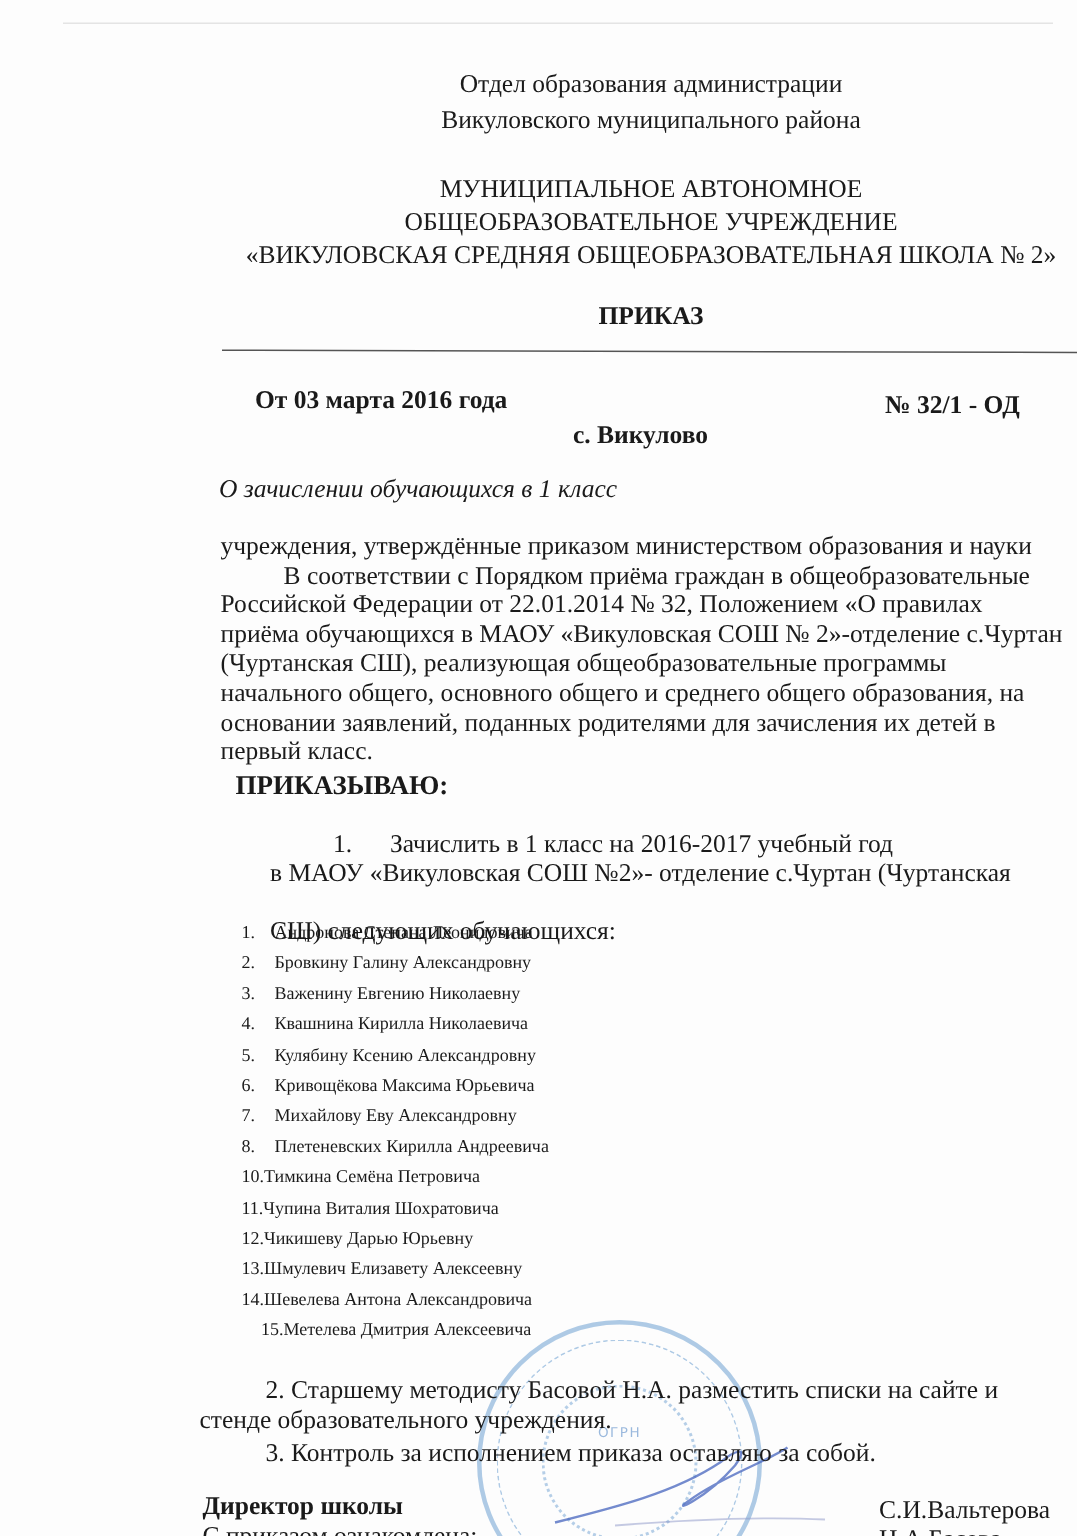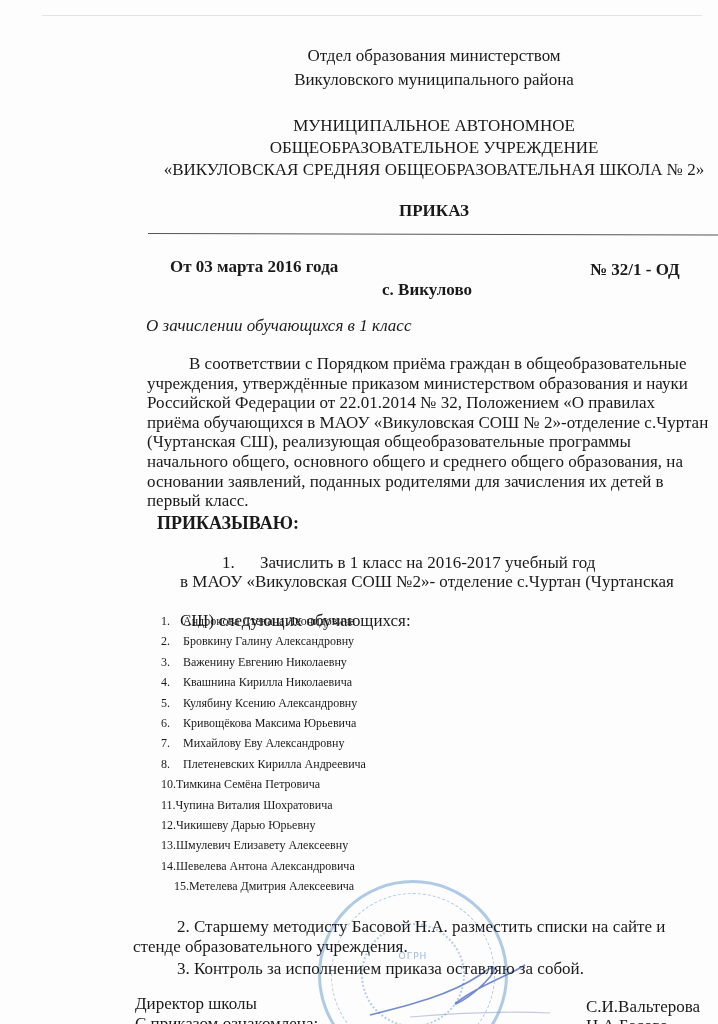--- a/index.html
+++ b/index.html
@@ -21,38 +21,38 @@
     border:3px solid rgba(110,160,210,0.55); box-sizing:border-box; }
   .stamp::before { content:""; position:absolute; inset:10px; border-radius:50%; border:1.5px dashed rgba(110,160,210,0.55); }
   .stamp::after { content:""; position:absolute; inset:40px; border-radius:50%; border:2px dotted rgba(110,160,210,0.5); }
   .stamp-text { position:absolute; left:0; right:0; top:68px; text-align:center; font-size:9px; color:rgba(90,140,200,0.6); letter-spacing:1px; font-family:"DejaVu Sans", sans-serif; }
 </style>
 </head>
 <body>
 
 <div class="faint-rule"></div>
 
-<div class="abs hdr" style="top:46px;">Отдел образования министерством</div>
+<div class="abs hdr" style="top:46px;">Отдел образования администрации</div>
 <div class="abs hdr" style="top:70px;">Викуловского муниципального района</div>
 <div class="abs hdr" style="top:116px;">МУНИЦИПАЛЬНОЕ АВТОНОМНОЕ</div>
 <div class="abs hdr" style="top:138px;">ОБЩЕОБРАЗОВАТЕЛЬНОЕ УЧРЕЖДЕНИЕ</div>
 <div class="abs hdr" style="top:160px;">«ВИКУЛОВСКАЯ СРЕДНЯЯ ОБЩЕОБРАЗОВАТЕЛЬНАЯ ШКОЛА № 2»</div>
 <div class="abs hdr bold" style="top:201px;">ПРИКАЗ</div>
 
 <div class="rule"></div>
 
 <div class="abs bold" style="left:170px; top:257px; font-size:17px;">От 03 марта 2016 года</div>
 <div class="abs bold" style="left:590px; top:260px; font-size:17px;">№ 32/1 - ОД</div>
 <div class="abs bold" style="left:382px; top:280px; font-size:17px;">с. Викулово</div>
 
 <div class="abs" style="left:146px; top:316px; font-size:17px; font-style:italic;">О зачислении обучающихся в 1 класс</div>
 
 <div class="abs body-text" style="left:147px; top:354px;">
+  <div>учреждения, утверждённые приказом министерством образования и науки</div>
   <div style="padding-left:42px;">В соответствии с Порядком приёма граждан в общеобразовательные</div>
-  <div>учреждения, утверждённые приказом министерством образования и науки</div>
   <div>Российской Федерации от 22.01.2014 № 32,  Положением «О правилах</div>
   <div>приёма обучающихся в МАОУ «Викуловская СОШ № 2»-отделение с.Чуртан</div>
   <div>(Чуртанская СШ), реализующая общеобразовательные программы</div>
   <div>начального общего, основного общего и среднего общего образования, на</div>
   <div>основании заявлений, поданных родителями для зачисления их детей в</div>
   <div>первый класс.</div>
 </div>
 
 <div class="abs bold" style="left:145px; top:513px; font-size:18px;margin-left:12px;">ПРИКАЗЫВАЮ:</div>
 
@@ -84,16 +84,16 @@
 
 <svg class="abs" style="left:350px; top:955px;" width="200" height="69">
   <path d="M20,60 C60,50 100,40 130,20 C140,12 150,8 140,22 C120,45 95,55 110,45 C130,30 160,20 175,10" fill="none" stroke="rgba(70,100,190,0.75)" stroke-width="1.6"></path>
   <path d="M60,62 C110,58 160,56 200,58" fill="none" stroke="rgba(140,150,200,0.5)" stroke-width="1.2"></path>
 </svg>
 
 <div class="abs body-text" style="left:177px; top:917px;">2. Старшему методисту Басовой     Н.А.  разместить  списки  на  сайте  и</div>
 <div class="abs body-text" style="left:133px; top:937px;">стенде образовательного учреждения.</div>
 <div class="abs body-text" style="left:177px; top:959px;">3.  Контроль за исполнением приказа оставляю за собой.</div>
 
-<div class="abs body-text" style="left:135px; top:994px;">Директор школы</div>
+<div class="abs body-text" style="left:135px; top:994px;font-weight:bold;">Директор школы</div>
 <div class="abs body-text" style="left:586px; top:997px;">С.И.Вальтерова</div>
 <div class="abs body-text" style="left:135px; top:1014px;">С приказом ознакомлена:</div>
 <div class="abs body-text" style="left:586px; top:1016px;">Н.А.Басова</div>
 
 </body></html>

